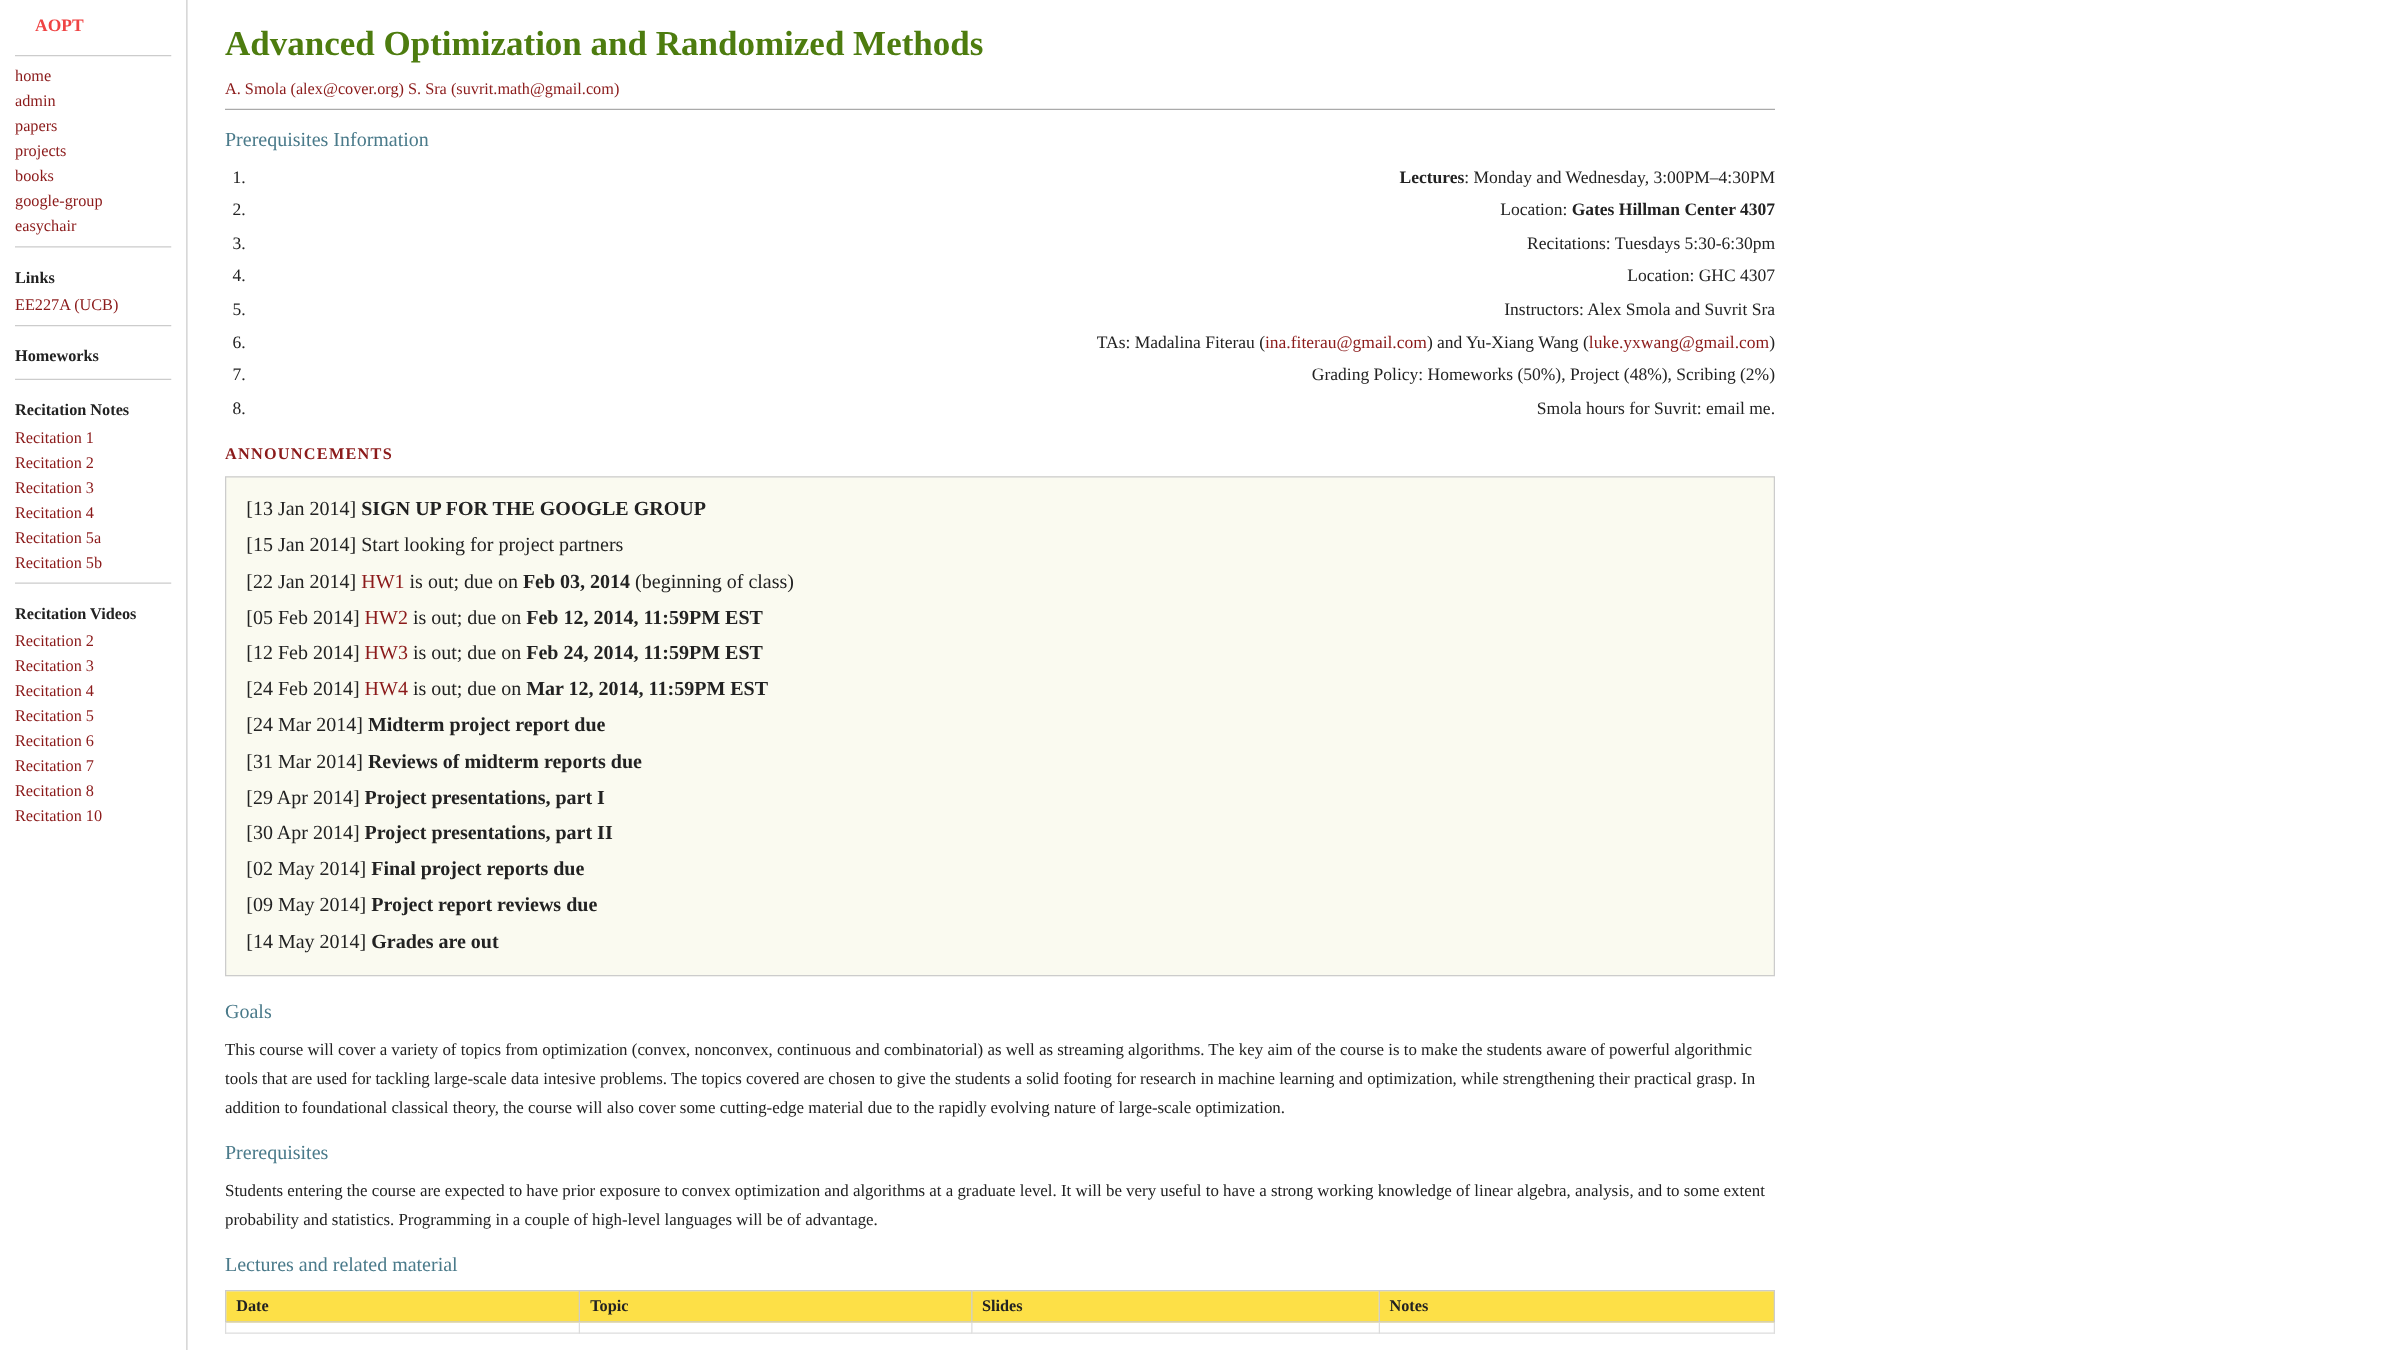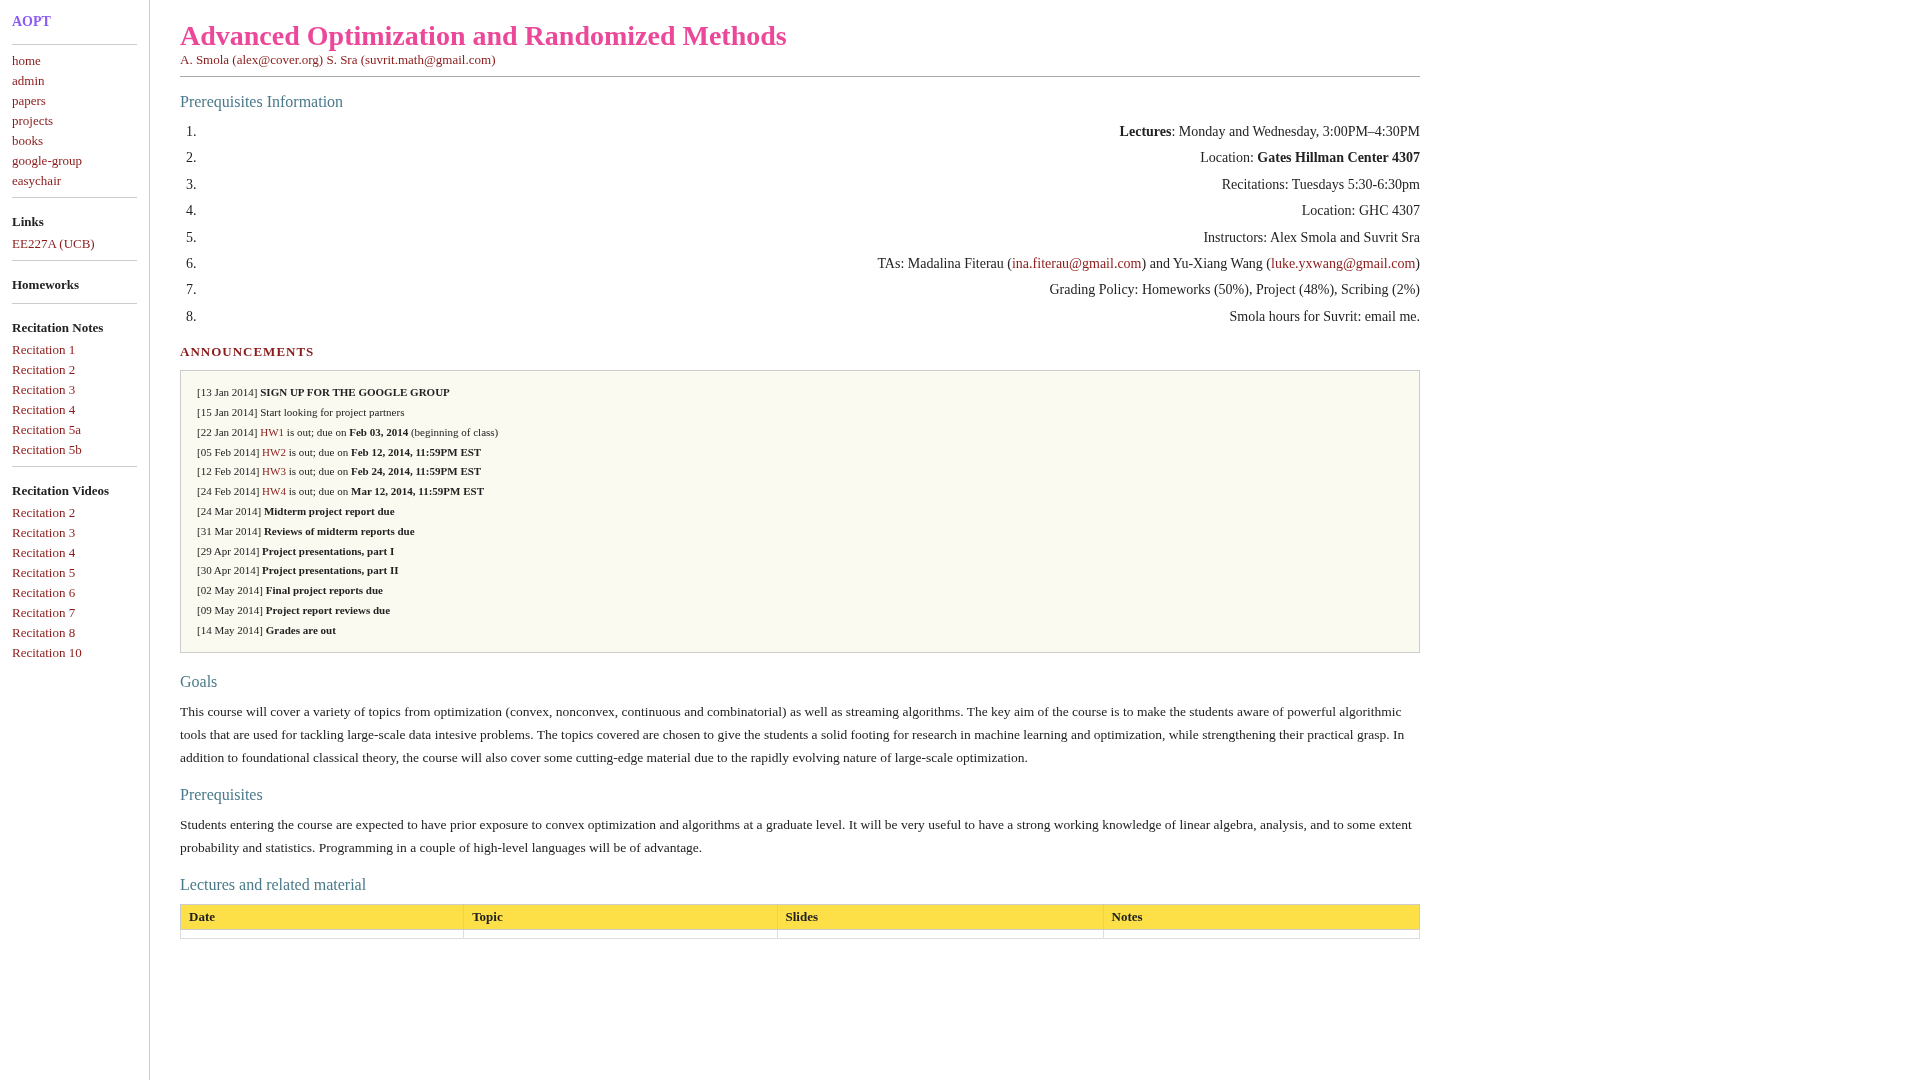--- a/index.html
+++ b/index.html
@@ -15,22 +15,22 @@
     #sidebar {
       width: 150px;
       min-width: 150px;
       border-right: 1px solid #ccc;
       padding: 10px 0;
       font-size: 13px;
     }
     #sidebar .site-title {
       font-weight: bold;
       font-size: 14px;
-      padding: 4px 12px 8px 12px;
-      color: #8b5cf6;
+      padding: 4px 12px 8px 28px;
+      color: #ef4444;
       font-family: Liberation Serif, serif;
     }
     #sidebar .nav-link {
       display: block;
       padding: 2px 12px;
       color: #8b1a1a;
       text-decoration: none;
       cursor: pointer;
     }
     #sidebar .section-title {
@@ -50,22 +50,22 @@
     }
     
     #main {
       flex: 1;
       padding: 20px 30px;
       max-width: 1300px;
     }
     #main h1 {
       font-size: 28px;
       font-weight: bold;
-      color: #ec4899;
-      margin-bottom: 0;
+      color: #4d7c0f;
+      margin-bottom: 11px;
       font-family: Georgia, serif;
     }
     .subtitle {
       font-size: 13px;
       color: #8b1a1a;
       margin-bottom: 8px;
     }
     .subtitle a { color: #8b1a1a; }
     .divider {
       border: none;
@@ -86,21 +86,21 @@
     ol li {
       margin-bottom: 4px;
       line-height: 1.6;
       text-align: right;
     }
     .announcements-box {
       border: 1px solid #ccc;
       background: #fafaf0;
       padding: 12px 16px;
       margin-bottom: 20px;
-      font-size: 11px;
+      font-size: 16px;
       line-height: 1.8;
     }
     .announcements-box p { margin: 0; }
     h3.annc-title {
       font-size: 13px;
       font-weight: bold;
       color: #8b1a1a;
       text-transform: uppercase;
       letter-spacing: 1px;
       margin-bottom: 10px;

